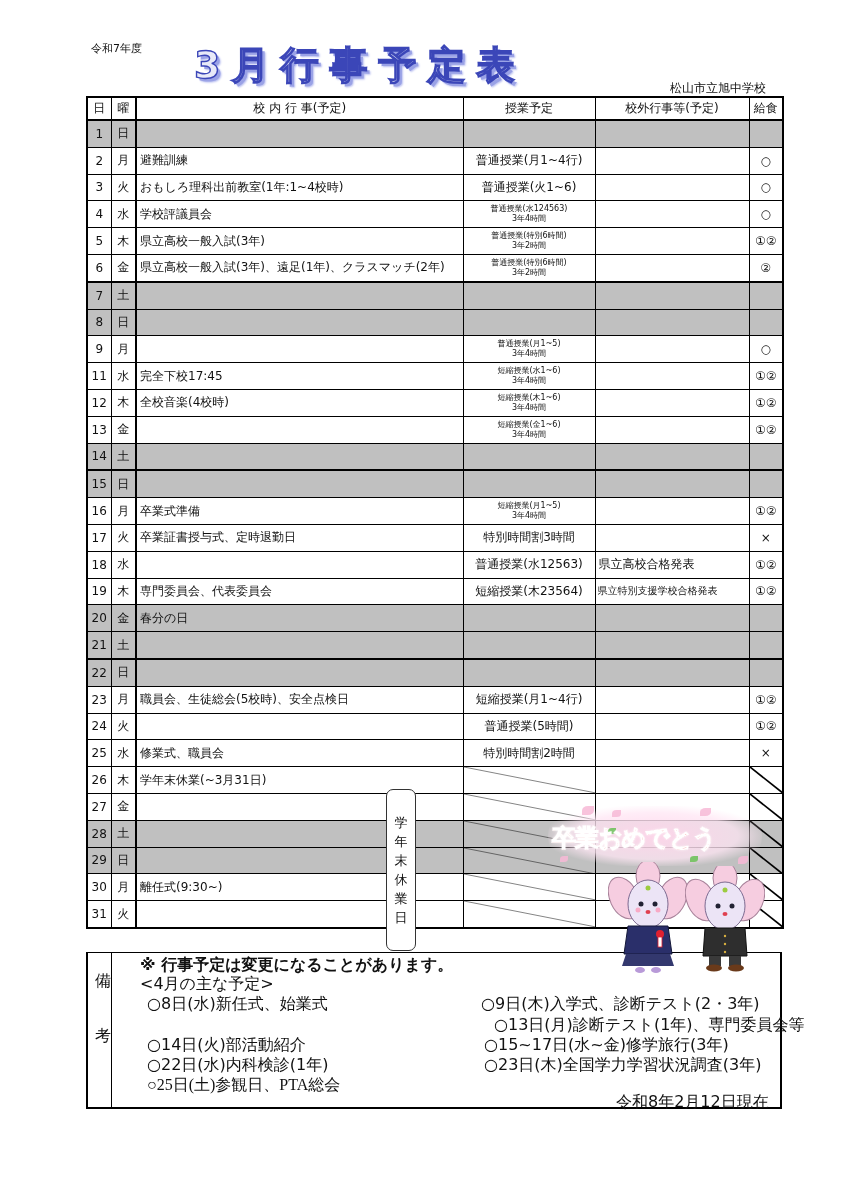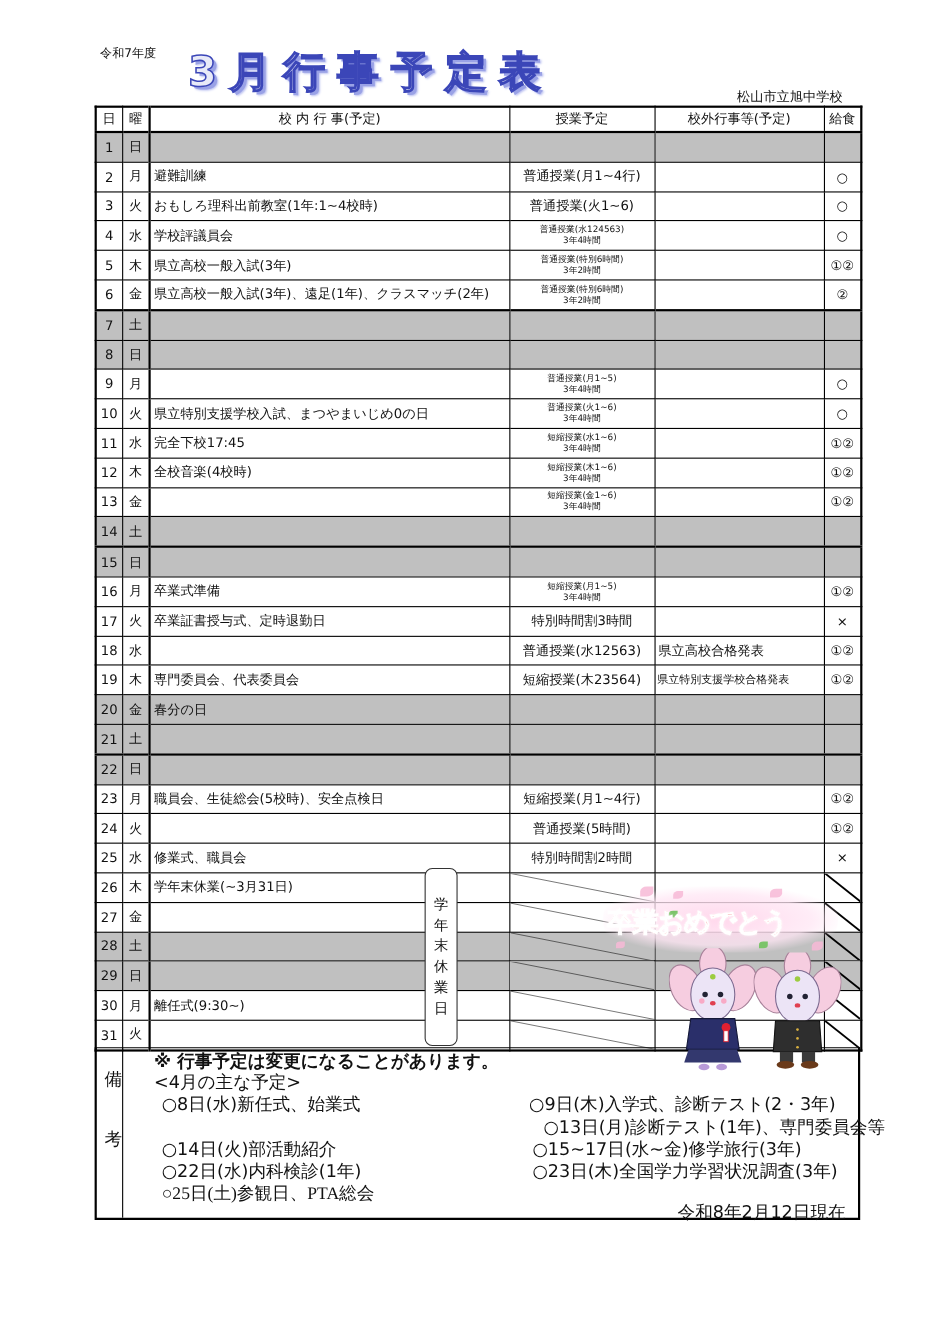--- a/index.html
+++ b/index.html
@@ -3,21 +3,21 @@
 <meta charset="utf-8">
 <style>
   html, body { margin: 0; padding: 0; }
   body {
     width: 849px; height: 1200px; background: #ffffff; position: relative;
     font-family: "DejaVu Sans", "Liberation Sans", sans-serif; color: #111;
     overflow: hidden;
   }
   .era { position: absolute; left: 91px; top: 41px; font-size: 11px; }
   .title {
-    position: absolute; left: 171px; top: 40px; font-size: 38px; font-weight: bold;
+    position: absolute; left: 194px; top: 40px; font-size: 38px; font-weight: bold;
     letter-spacing: 11px; color: #e8eaf8;
     -webkit-text-stroke: 1.4px #3b46b8;
     text-shadow: 3px 3px 0 #9aa2e6, 4px 4px 2px #b9bff0;
     line-height: 50px; white-space: nowrap;
   }
   .school { position: absolute; left: 670px; top: 80px; font-size: 12px; }
 
   table.sched {
     position: absolute; left: 86px; top: 96px; width: 696px;
     border-collapse: collapse; table-layout: fixed;
@@ -169,31 +169,20 @@
         <td class="cls"></td>
         <td class="out"></td>
         <td class="lunch"></td>
       </tr>
       <tr>
         <td class="num">9</td>
         <td class="dow dowcol">月</td>
         <td class="ev"></td>
         <td class="cls">
           <span class="small">普通授業(月1~5)</span>
-          <span class="small">3年4時間</span>
-        </td>
-        <td class="out"></td>
-        <td class="lunch">○</td>
-      </tr>
-      <tr>
-        <td class="num">10</td>
-        <td class="dow dowcol">火</td>
-        <td class="ev">県立特別支援学校入試、まつやまいじめ0の日</td>
-        <td class="cls">
-          <span class="small">普通授業(火1~6)</span>
           <span class="small">3年4時間</span>
         </td>
         <td class="out"></td>
         <td class="lunch">○</td>
       </tr>
       <tr>
         <td class="num">11</td>
         <td class="dow dowcol">水</td>
         <td class="ev">完全下校17:45</td>
         <td class="cls">

